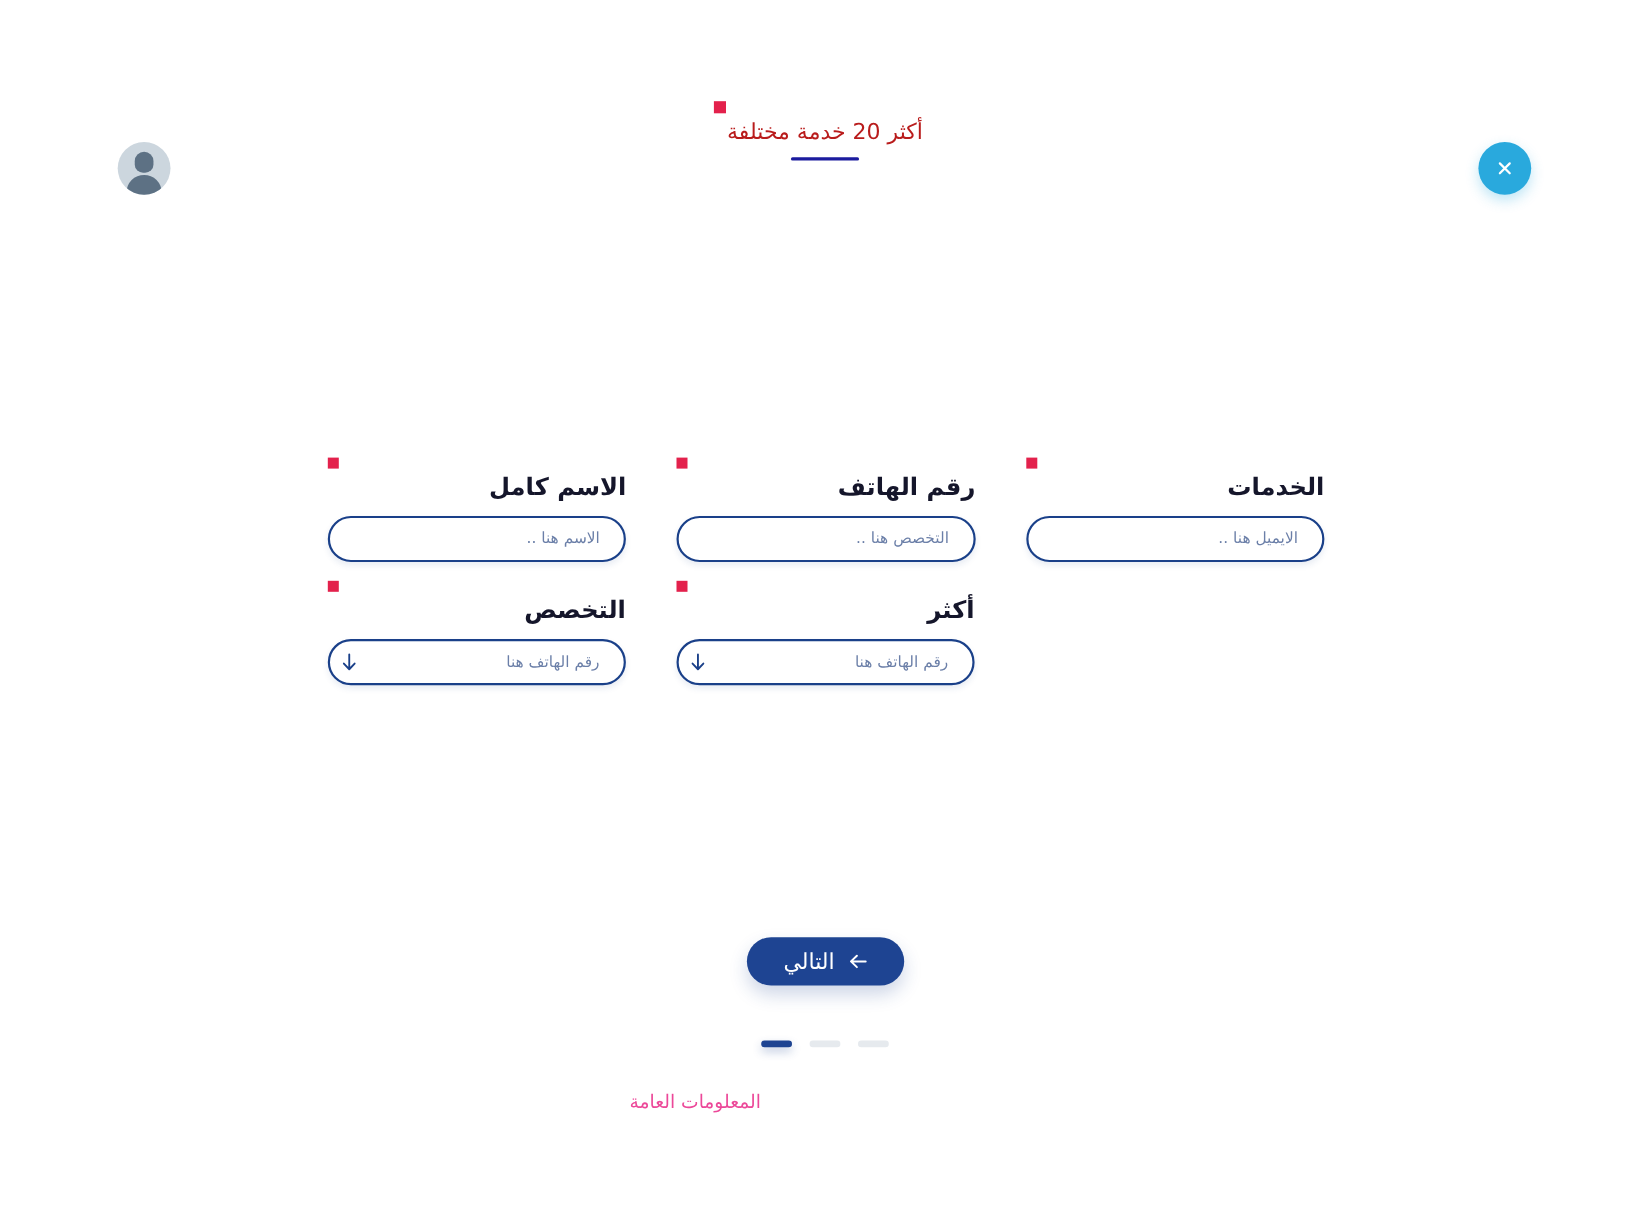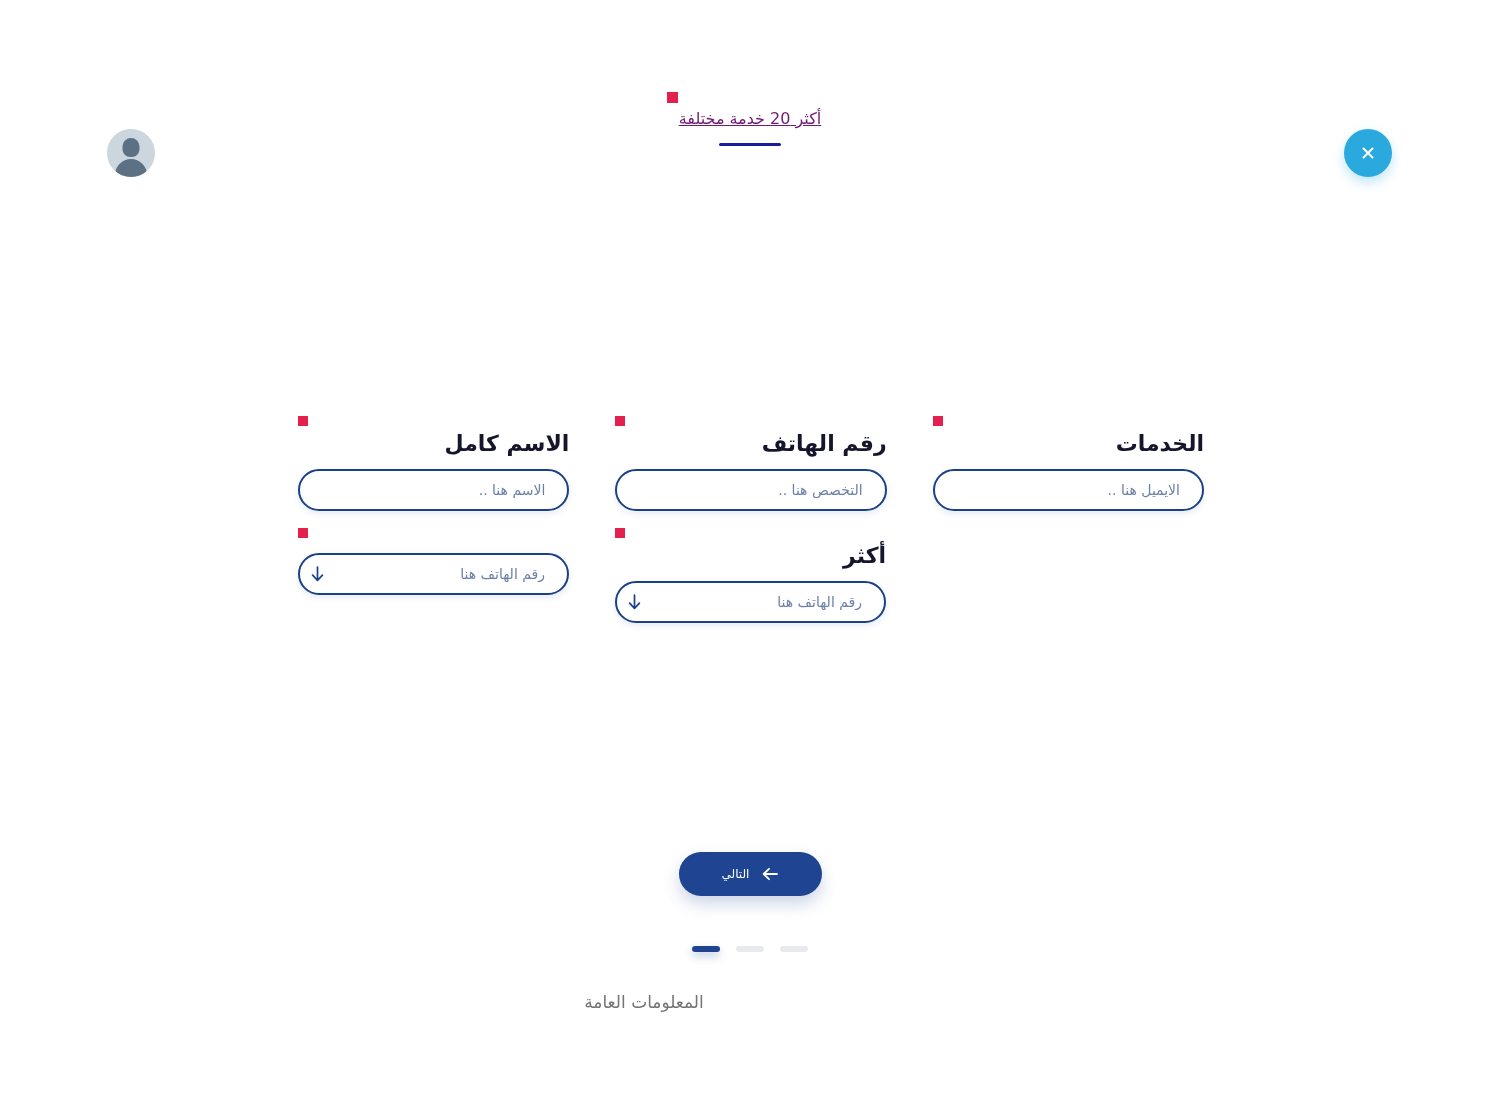--- a/index.html
+++ b/index.html
@@ -76,26 +76,25 @@
     top: 108px;
     width: 1500px;
     text-align: center;
   }
   .header-inner {
     display: inline-block;
     position: relative;
     text-align: center;
   }
   .subtitle {
-    font-size: 16px;
-    color: #701a75;
+    font-size: 20px;
+    color: #b91c1c;
     line-height: 22px;
     white-space: nowrap;
     letter-spacing: 0;
-    text-decoration: underline;
   }
   .title {
     margin-top: 8px;
     font-size: 40px;
     font-weight: 700;
     color: #15171c;
     line-height: 54px;
     white-space: nowrap;
   }
   .title-rule {
@@ -193,21 +192,21 @@
     position: absolute;
     left: 679px;
     top: 852px;
     width: 143px;
     height: 44px;
     border: none;
     border-radius: 22px;
     background: #1e4492;
     color: #ffffff;
     font-family: inherit;
-    font-size: 12px;
+    font-size: 20px;
     cursor: pointer;
     box-shadow: 0 8px 16px rgba(30,68,146,0.22);
     display: flex;
     flex-direction: row-reverse;
     align-items: center;
     justify-content: center;
     gap: 12px;
   }
   .next-btn svg { display: block; }
 
@@ -229,26 +228,26 @@
     background: #e6eaee;
     cursor: pointer;
   }
   .step-dash.active {
     background: #1e4492;
     box-shadow: 0 4px 9px rgba(30,68,146,0.30);
   }
 
   .step-caption {
     position: absolute;
-    left: 16px;
+    left: 4px;
     top: 989px;
     width: 1256px;
     text-align: center;
     font-size: 17px;
-    color: #737373;
+    color: #ec4899;
     line-height: 26px;
   }
 </style>
 </head>
 <body>
 
 <div class="page">
 
   <div class="avatar">
     <div class="avatar-head"></div>
@@ -298,20 +297,21 @@
           <input class="field-input" type="text" placeholder="الايميل هنا .." style="">
         </div>
       </div>
 
     </div>
 
     <div class="form-row">
 
       <div class="field">
         <div class="field-marker"></div>
+        <div class="field-label">التخصص</div>
         <div class="field-control">
           <input class="field-input" type="text" readonly="" placeholder="رقم الهاتف هنا" style="">
           <span class="select-arrow">
             <svg width="15" height="18" viewBox="0 0 15 18">
               <path d="M7.5 2 L7.5 15 M2.6 10.2 L7.5 15.4 L12.4 10.2" stroke="#1a4089" stroke-width="1.7" fill="none" stroke-linecap="round" stroke-linejoin="round"></path>
             </svg>
           </span>
         </div>
       </div>
 

